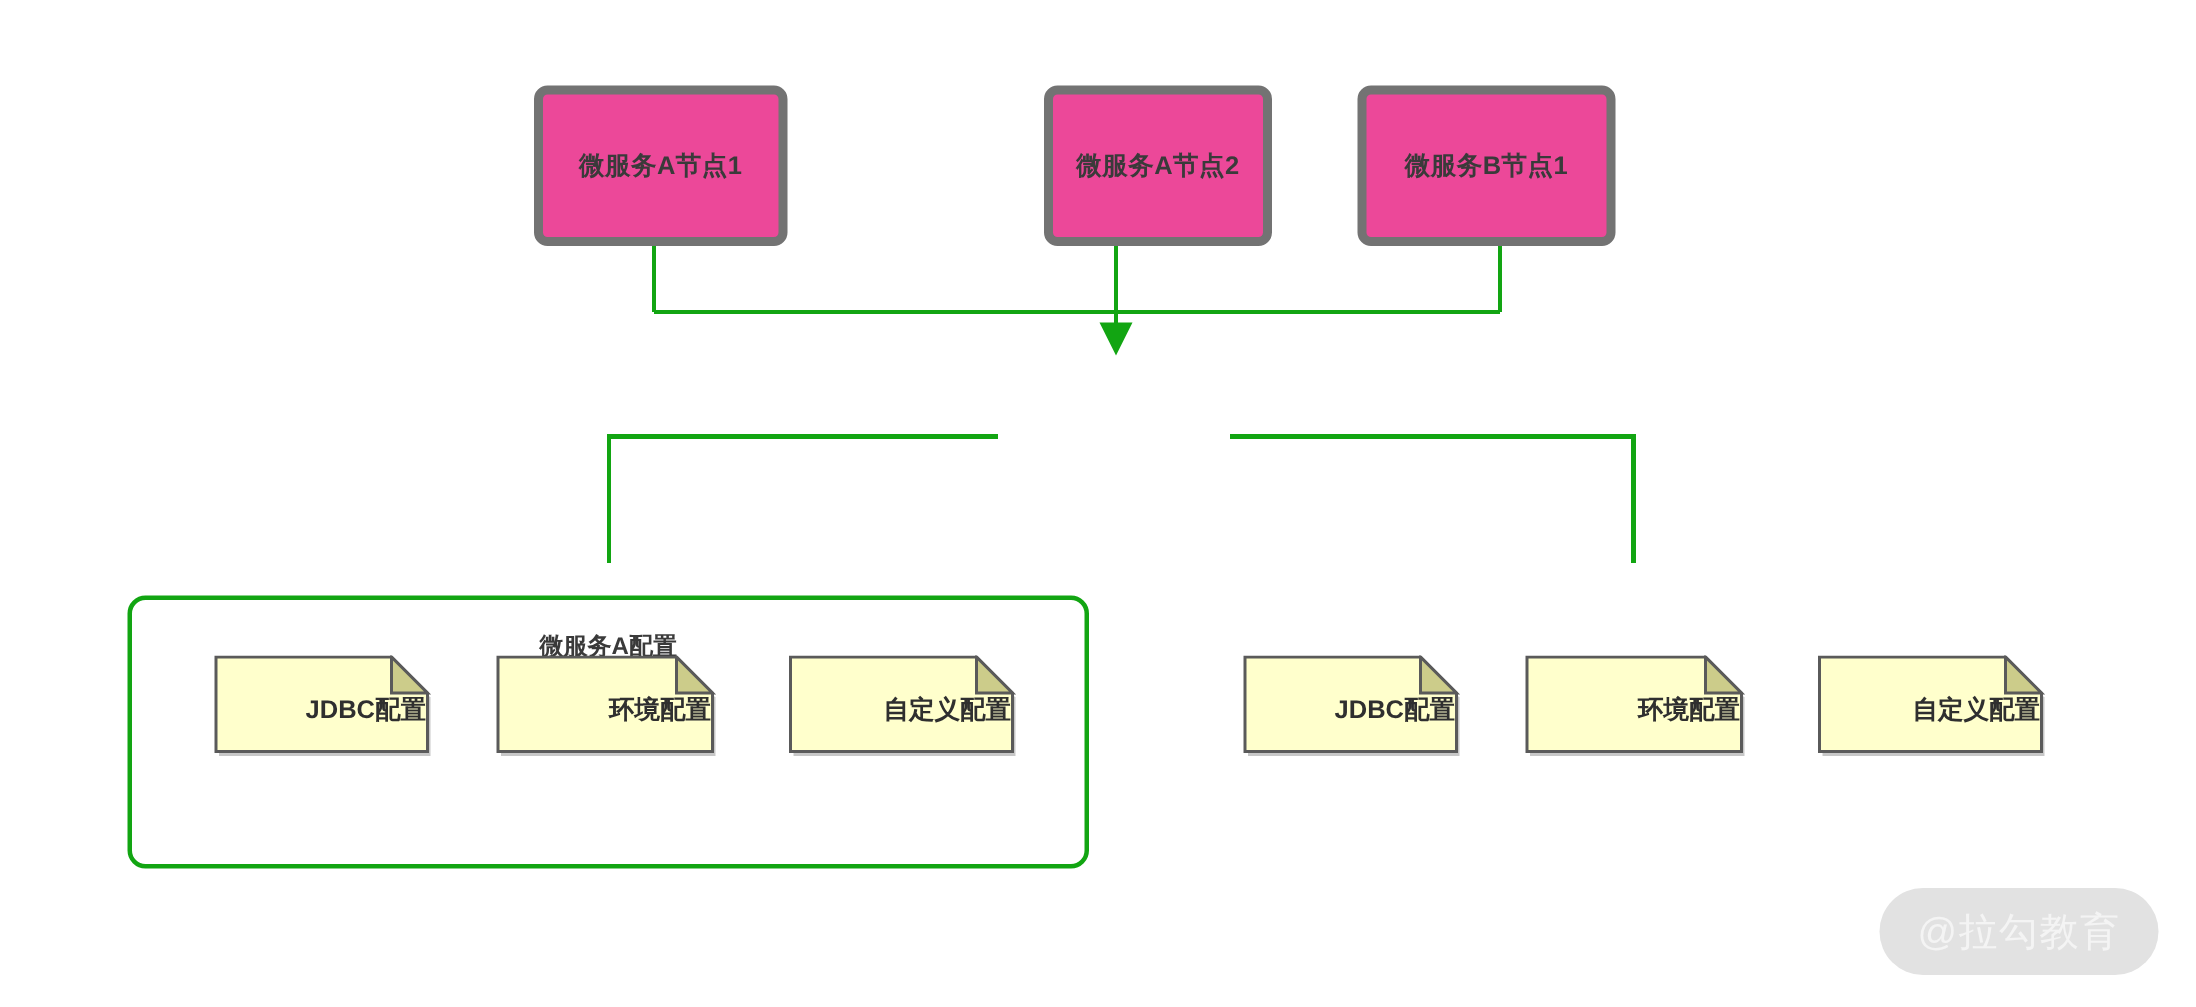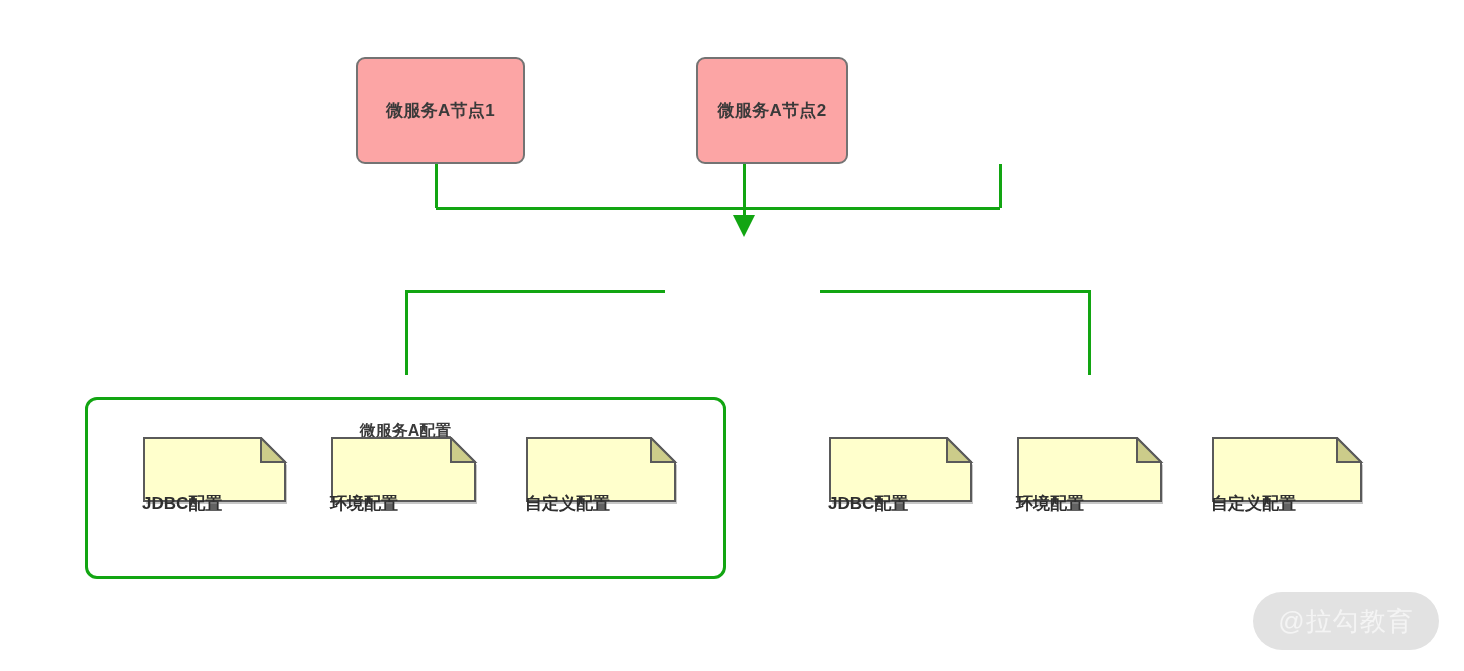--- a/index.html
+++ b/index.html
@@ -22,22 +22,22 @@
     position: absolute;
     left: 0;
     top: 0;
     width: 1464px;
     height: 671px;
     pointer-events: none;
   }
   .node-box {
     position: absolute;
     box-sizing: border-box;
-    background: #fca5a5;
-    border: 2px solid #737373;
+    background: #ec4899;
+    border: 6px solid #737373;
     border-radius: 9px;
     display: flex;
     align-items: center;
     justify-content: center;
     z-index: 3;
     text-align: right;
   }
   .node-label {
     font-size: 17px;
     font-weight: bold;
@@ -68,29 +68,28 @@
   .note {
     position: absolute;
     z-index: 4;
   }
   .note-label {
     position: absolute;
     left: 0;
     right: 0;
     top: 50%;
     transform: translateY(-50%);
-    text-align: left;
+    text-align: right;
     font-size: 17px;
     font-weight: bold;
     color: #2f2f2f;
     white-space: nowrap;
     pointer-events: none;
     padding-right: 6px;
     box-sizing: border-box;
-    margin-top: 30px;
   }
   .watermark {
     position: absolute;
     display: flex;
     align-items: center;
     justify-content: center;
     background: #e2e2e2;
     border-radius: 999px;
     z-index: 6;
   }
@@ -125,20 +124,23 @@
   </svg>
 
   <div class="node-box" style="left:356px; top:57px; width:169px; height:107px;">
     <span class="node-label">微服务A节点1</span>
   </div>
 
   <div class="node-box" style="left:696px; top:57px; width:152px; height:107px;">
     <span class="node-label">微服务A节点2</span>
   </div>
 
+  <div class="node-box" style="left:905px; top:57px; width:172px; height:107px;">
+    <span class="node-label">微服务B节点1</span>
+  </div>
 
 
   <div class="group-box" style="left:85px; top:375px; width:641px; height:182px;">
     <div class="group-title">微服务A配置</div>
   </div>
 
   <div class="note" style="left:142px; top:437px; width:148px; height:71px;">
     <svg width="148" height="71" viewBox="0 0 148 71" xmlns="http://www.w3.org/2000/svg">
       <g transform="translate(2,1)">
         <path d="M 2 3 L 119 3 L 143 27 L 143 66 L 2 66 Z" fill="#999999" opacity="0.55"></path>

